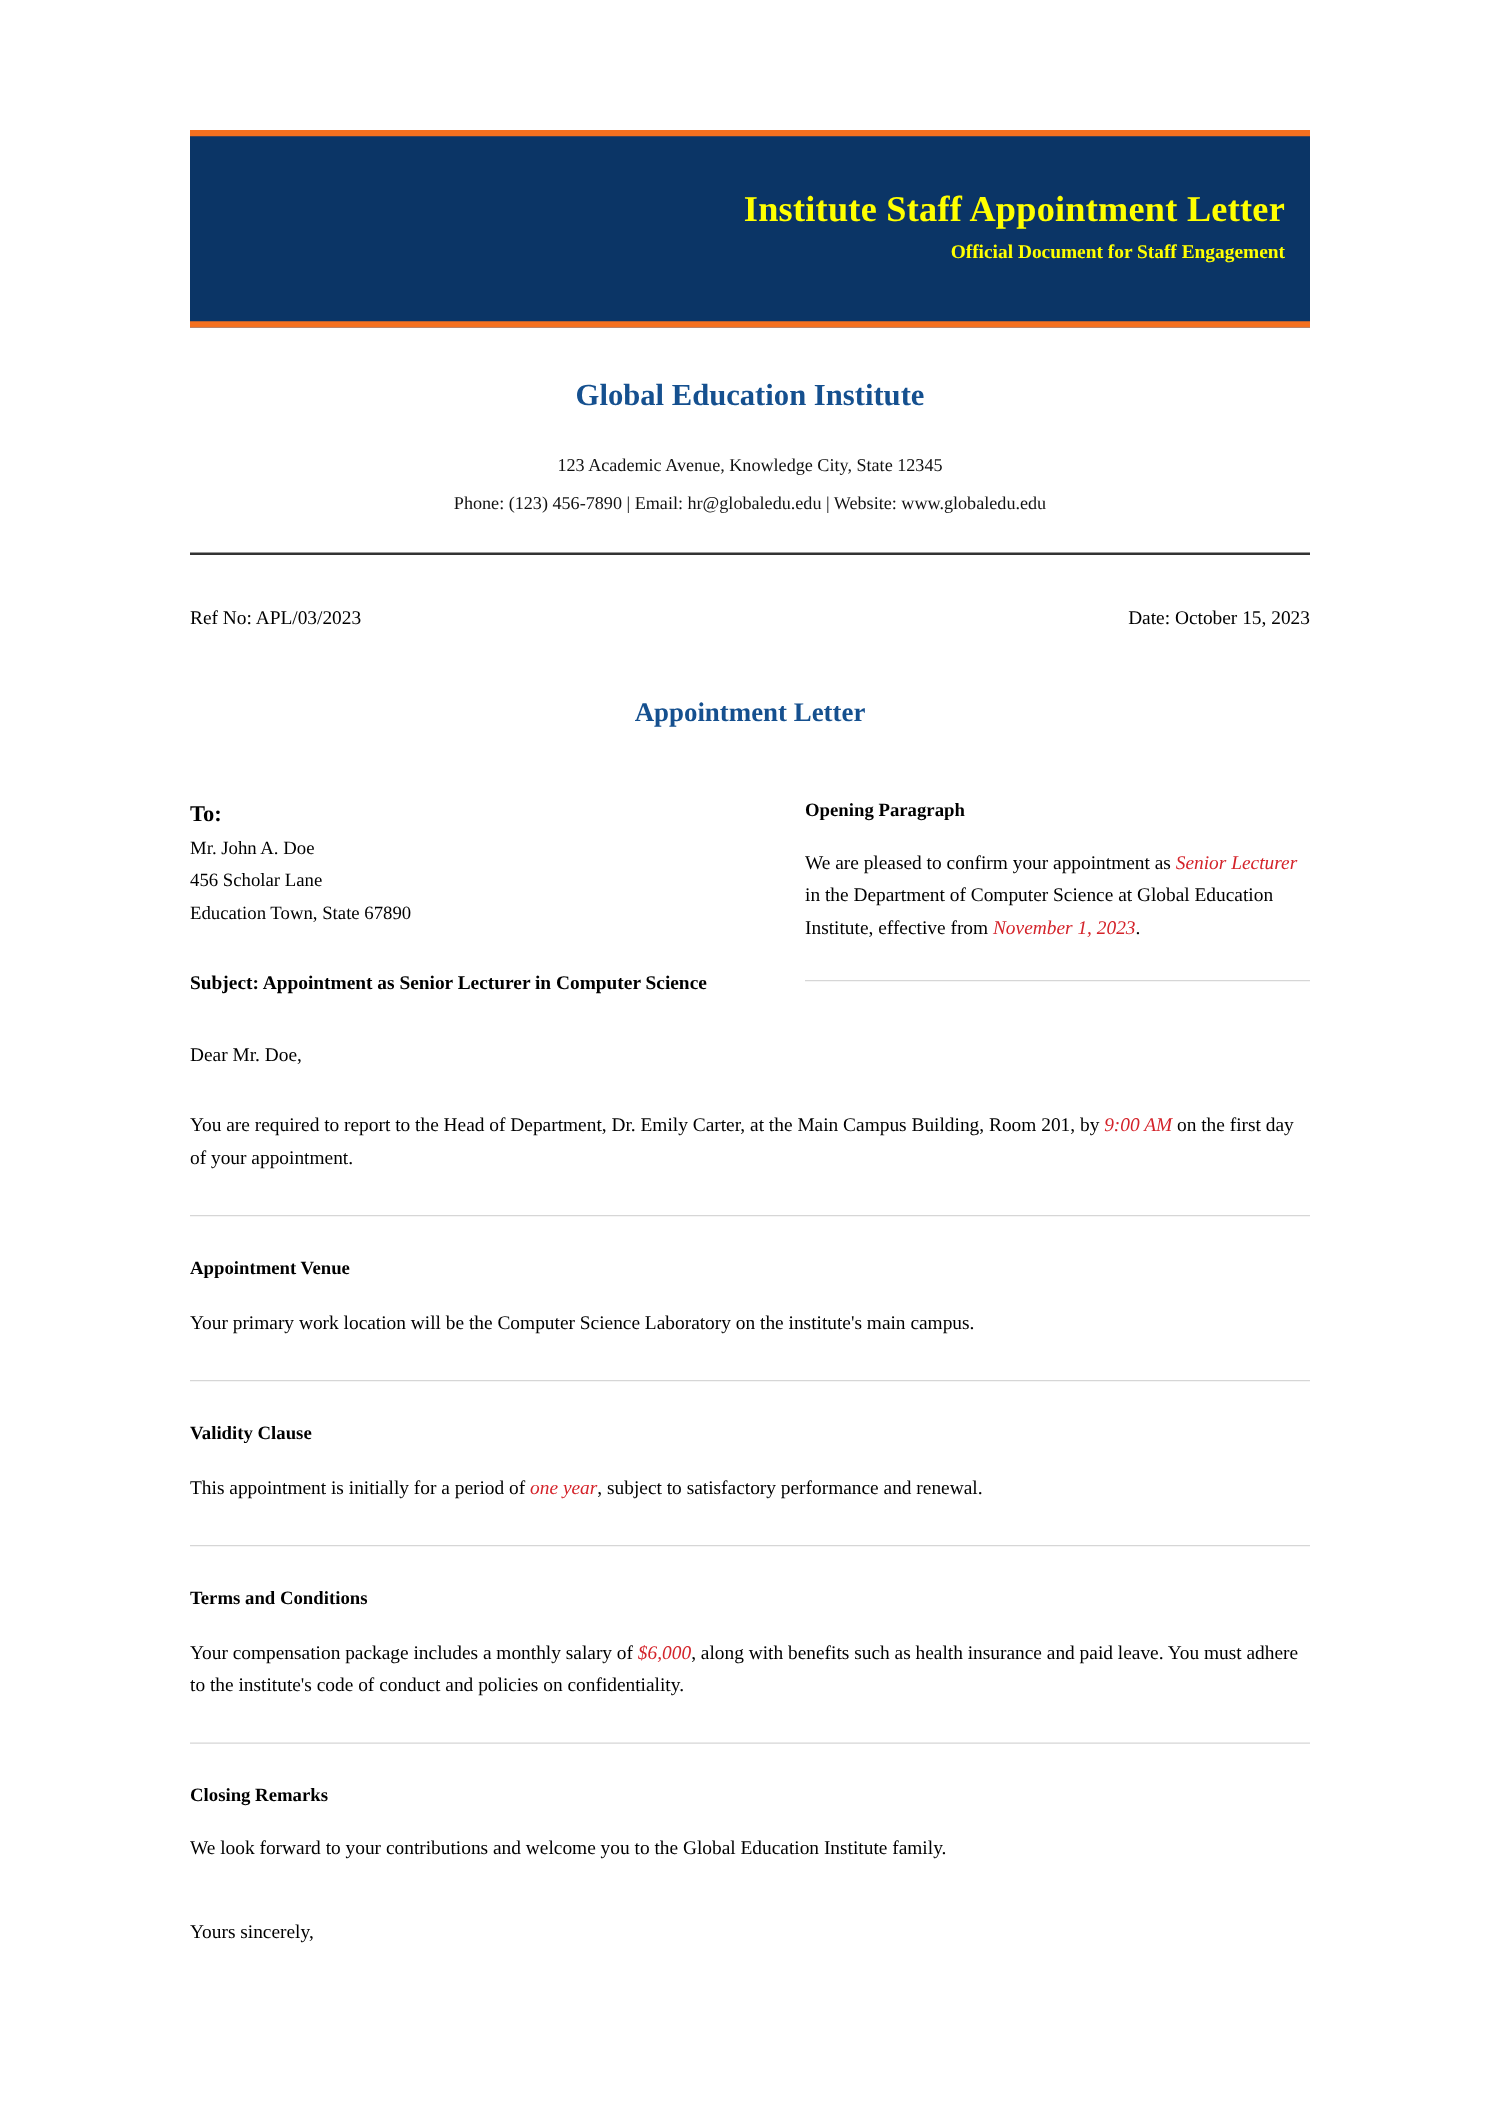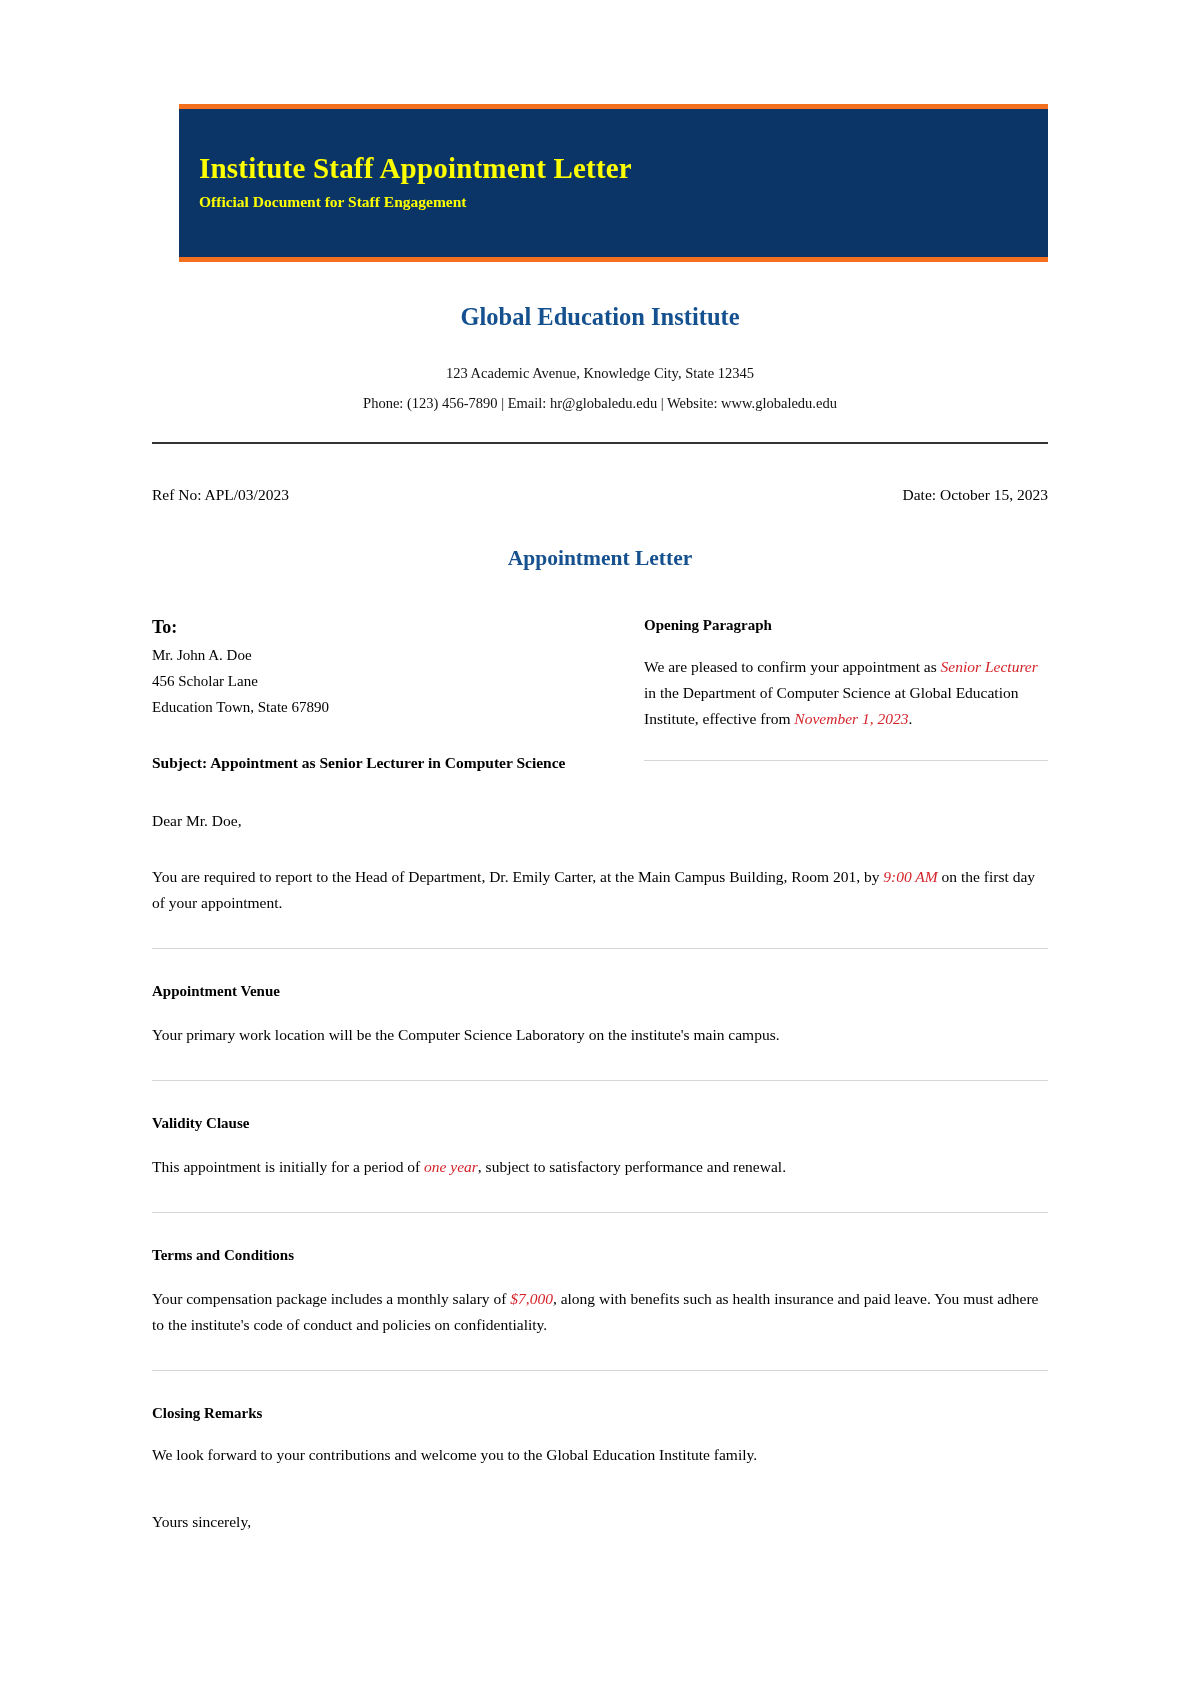--- a/index.html
+++ b/index.html
@@ -27,22 +27,21 @@
     width: 896px;
     padding-top: 104px;
   }
 
   
   .banner {
     background: #0b3566;
     border-top: 5px solid #f4701f;
     border-bottom: 5px solid #f4701f;
     padding: 44px 20px 46px 20px;
-    text-align: left;
-    margin-left: 27px;
+    text-align: right;
   }
   .banner-title {
     color: #ffff00;
     font-size: 29px;
     font-weight: bold;
     letter-spacing: 0.2px;
     line-height: 1.1;
     margin: 0 0 8px 0;
   }
   .banner-subtitle {
@@ -87,21 +86,21 @@
   }
   .meta-left { text-align: left; }
   .meta-right { text-align: left; }
 
   
   .doc-title {
     text-align: center;
     color: #15508f;
     font-size: 21.5px;
     font-weight: bold;
-    margin: 4px;
+    margin: 16px;
     padding-top: 38px;
   }
 
   
   .cols {
     display: flex;
     gap: 60px;
     padding-top: 42px;
   }
   .col-left { width: 432px; flex: 0 0 432px; }
@@ -221,21 +220,21 @@
     </div>
 
     <div class="section">
       <p class="section-heading">Validity Clause</p>
       <p class="para"><span>This appointment is initially for a period of </span><span class="hl">one year</span><span>, subject to satisfactory performance and renewal.</span></p>
       <hr class="section-divider">
     </div>
 
     <div class="section">
       <p class="section-heading">Terms and Conditions</p>
-      <p class="para"><span>Your compensation package includes a monthly salary of </span><span class="hl">$7,000</span><span>, along with benefits such as health insurance and paid leave. You must adhere to the institute's code of conduct and policies on confidentiality.</span></p>
+      <p class="para"><span>Your compensation package includes a monthly salary of </span><span class="hl">$6,000</span><span>, along with benefits such as health insurance and paid leave. You must adhere to the institute's code of conduct and policies on confidentiality.</span></p>
       <hr class="section-divider">
     </div>
 
     <div class="closing-section">
       <p class="section-heading">Closing Remarks</p>
       <p class="para">We look forward to your contributions and welcome you to the Global Education Institute family.</p>
       <p class="signoff">Yours sincerely,</p>
     </div>
 
     <div class="tail-space"></div>

